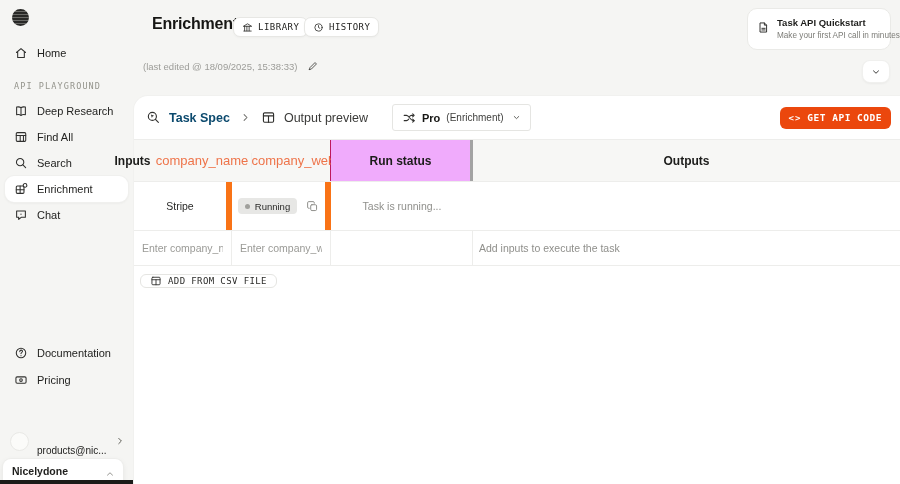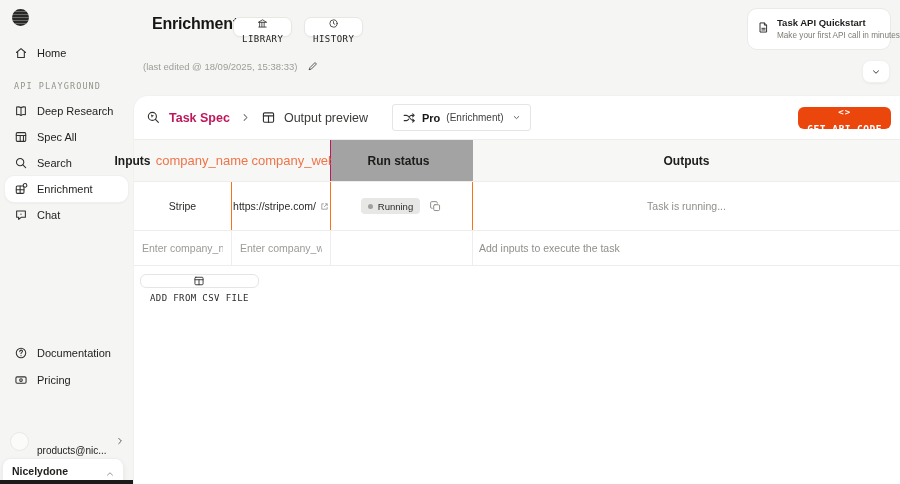--- a/index.html
+++ b/index.html
@@ -1,18 +1,18 @@
 <!DOCTYPE html>
 <html><head>
 <meta charset="utf-8">
 <style>
   html,body{margin:0;padding:0;background:#e9e9e7;}
   .screen{position:relative;width:900px;height:484px;background:#f5f5f3;overflow:hidden;
           font-family:"Liberation Sans",sans-serif;color:#1f1f1d;}
-  .mono{font-family:"DejaVu Sans Mono",monospace;flex-direction:column;}
+  .mono{font-family:"DejaVu Sans Mono",monospace;}
   svg{display:block;}
   .ic{flex:none;color:#30302e;}
 
   
   .sidebar{position:absolute;left:0;top:0;width:133px;height:100%;}
   .logo{position:absolute;left:12px;top:9px;width:17px;height:17px;border-radius:50%;
         background:repeating-linear-gradient(180deg,#282826 0 2px,#6a6a66 2px 3px);}
   .side-top{position:absolute;left:5px;right:5px;top:40px;}
   .nav-item{height:26px;display:flex;align-items:center;gap:9px;padding:0 9px;border-radius:9px;
             font-size:11px;color:#232321;cursor:pointer;}
@@ -46,21 +46,21 @@
   .task-edited{font-size:9.5px;color:#9c9c98;}
   .edit-pencil{color:#4a4a46;cursor:pointer;margin-left:3px;}
   .collapse-btn{position:absolute;right:11px;top:61px;width:26px;height:21px;background:#fff;border-radius:7px;
                 box-shadow:0 0 0 1px #f0f0ee,0 1px 3px rgba(0,0,0,.09);display:flex;align-items:center;justify-content:center;
                 color:#55554f;cursor:pointer;}
 
   
   .panel{position:absolute;left:134px;top:96px;right:0;bottom:0;background:#fff;border-top-left-radius:14px;
          box-shadow:0 0 0 1px #f1f1ef;}
   .tabrow{height:43px;display:flex;align-items:center;padding:0 9px 0 12px;border-bottom:1px solid #ededeb;}
-  .tab-label{font-size:12.5px;font-weight:700;margin-left:8px;color:#be185d;}
+  .tab-label{font-size:12.5px;font-weight:700;margin-left:8px;color:#0c4a6e;}
   .tab-label2{font-size:12.5px;color:#3a3a38;margin-left:8px;}
   .tab-chev{margin:0 10px;color:#6f6f6b;}
   .proc-select{margin-left:24px;height:25px;display:flex;align-items:center;gap:6px;padding:0 9px;
                border:1px solid #e5e5e2;border-radius:3px;background:#fff;cursor:pointer;}
   .proc-name{font-size:11px;font-weight:700;color:#161614;}
   .proc-note{font-size:10px;color:#3f3f3d;}
   .proc-chev{color:#55554f;margin-left:2px;}
   .api-btn{margin-left:auto;height:22px;display:flex;align-items:center;gap:6px;padding:0 9px;background:#eb470d;
            border:none;border-radius:6px;color:#fff;font-size:9.5px;font-weight:700;letter-spacing:.5px;cursor:pointer;}
   .api-btn .glyph{font-size:9px;font-weight:700;letter-spacing:1px;}
@@ -68,25 +68,25 @@
   
   .grid-row{display:grid;grid-template-columns:98px 99px 142px 1fr;}
   .thead{height:41px;border-bottom:1px solid #ededeb;}
   .th-inputs{grid-column:1/3;background:#f7f7f5;border-right:1px solid #be185d;display:flex;flex-direction:row;
              align-items:center;justify-content:center;gap:3px;}
   .inputs-title{font-size:12px;font-weight:600;color:#1c1c1a;}
   .subcols{display:flex;width:100%;}
   .subcols span{font-size:13px;color:#ee744a;text-align:center;}
   .subcols span:first-child{width:98px;}
   .subcols span:last-child{width:99px;border-left:1px solid #f0f0ed;box-sizing:border-box;}
-  .th-run{background:#a3a3a3;border-right:7px solid #a3a3a3;display:flex;align-items:center;justify-content:center;
+  .th-run{background:#f0abfc;border-right:3px solid #a3a3a3;display:flex;align-items:center;justify-content:center;
           font-size:12px;font-weight:600;color:#1c1c1a;}
   .th-out{background:#f7f7f5;display:flex;align-items:center;justify-content:center;font-size:12px;font-weight:600;color:#1c1c1a;}
   .trow{height:48px;border-bottom:1px solid #ededeb;}
-  .td{display:flex;align-items:center;justify-content:center;border-right:1px solid #f97316;font-size:10.5px;color:#2a2a28;gap:4px;}
+  .td{display:flex;align-items:center;justify-content:center;border-right:6px solid #f97316;font-size:10.5px;color:#2a2a28;gap:4px;}
   .td.last{border-right:none;}
   .cell-link{font-size:10.5px;color:#2a2a28;}
   .extlink{color:#8c8c88;cursor:pointer;}
   .pill{display:inline-flex;align-items:center;gap:5px;height:16px;padding:0 7px;background:#e7e7e5;border-radius:4px;}
   .pill-dot{width:5px;height:5px;border-radius:50%;background:#a0a09c;}
   .pill-text{font-size:9.5px;color:#2b2b29;}
   .copy-ic{color:#8c8c88;margin-left:5px;cursor:pointer;}
   .out-running{font-size:10.5px;color:#8f8f8b;}
   .trow2{height:34px;border-bottom:1px solid #ededeb;}
   .td2{display:flex;align-items:center;border-right:1px solid #ededeb;}
@@ -128,21 +128,21 @@
         <span>Deep Research</span>
       </div>
 
       <div class="nav-item">
         <span class="ic">
           <svg width="14" height="14" viewBox="0 0 16 16" fill="none" stroke="currentColor" stroke-width="1.2" stroke-linecap="round" stroke-linejoin="round">
               <rect x="2.6" y="3" width="10.8" height="10" rx="1.2"></rect>
               <path d="M2.6 6.3h10.8M7.1 6.3v6.7M10.8 6.3v6.7"></path>
             </svg>
         </span>
-        <span>Spec All</span>
+        <span>Find All</span>
       </div>
 
       <div class="nav-item">
         <span class="ic">
           <svg width="14" height="14" viewBox="0 0 16 16" fill="none" stroke="currentColor" stroke-width="1.2" stroke-linecap="round" stroke-linejoin="round">
               <circle cx="7" cy="7" r="4.2"></circle>
               <path d="M10.2 10.2 13.3 13.3"></path>
             </svg>
         </span>
         <span>Search</span>
@@ -322,28 +322,20 @@
         </div>
       </div>
       <div class="th-run">Run status</div>
       <div class="th-out">Outputs</div>
     </div>
 
     
     <div class="grid-row trow">
       <div class="td">Stripe</div>
       <div class="td">
-        <span class="cell-link">https://stripe.com/</span>
-        <span class="extlink ic">
-          <svg width="9" height="9" viewBox="0 0 16 16" fill="none" stroke="currentColor" stroke-width="1.4" stroke-linecap="round" stroke-linejoin="round">
-              <path d="M6.2 3.2H3.2v9.6h9.6V9.8M9.5 3.2h3.3v3.3M12.6 3.6 7.8 8.4"></path>
-            </svg>
-        </span>
-      </div>
-      <div class="td">
         <span class="pill">
           <span class="pill-dot"></span>
           <span class="pill-text">Running</span>
         </span>
         <span class="copy-ic ic">
           <svg width="13" height="13" viewBox="0 0 16 16" fill="none" stroke="currentColor" stroke-width="1.2" stroke-linecap="round" stroke-linejoin="round">
               <rect x="5.8" y="5.8" width="7.2" height="7.2" rx="1.5"></rect>
               <path d="M4 10.2h-.6A1.4 1.4 0 0 1 2 8.8V3.4A1.4 1.4 0 0 1 3.4 2h5.4a1.4 1.4 0 0 1 1.4 1.4V4"></path>
             </svg>
         </span>

